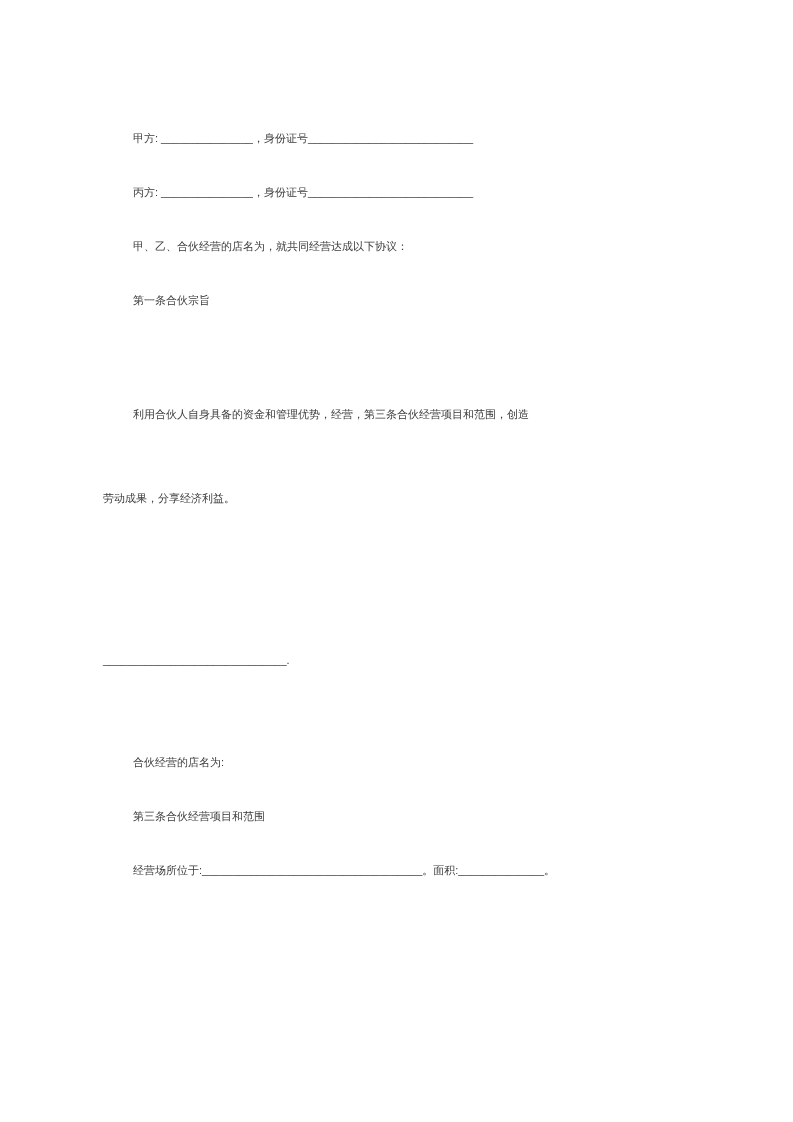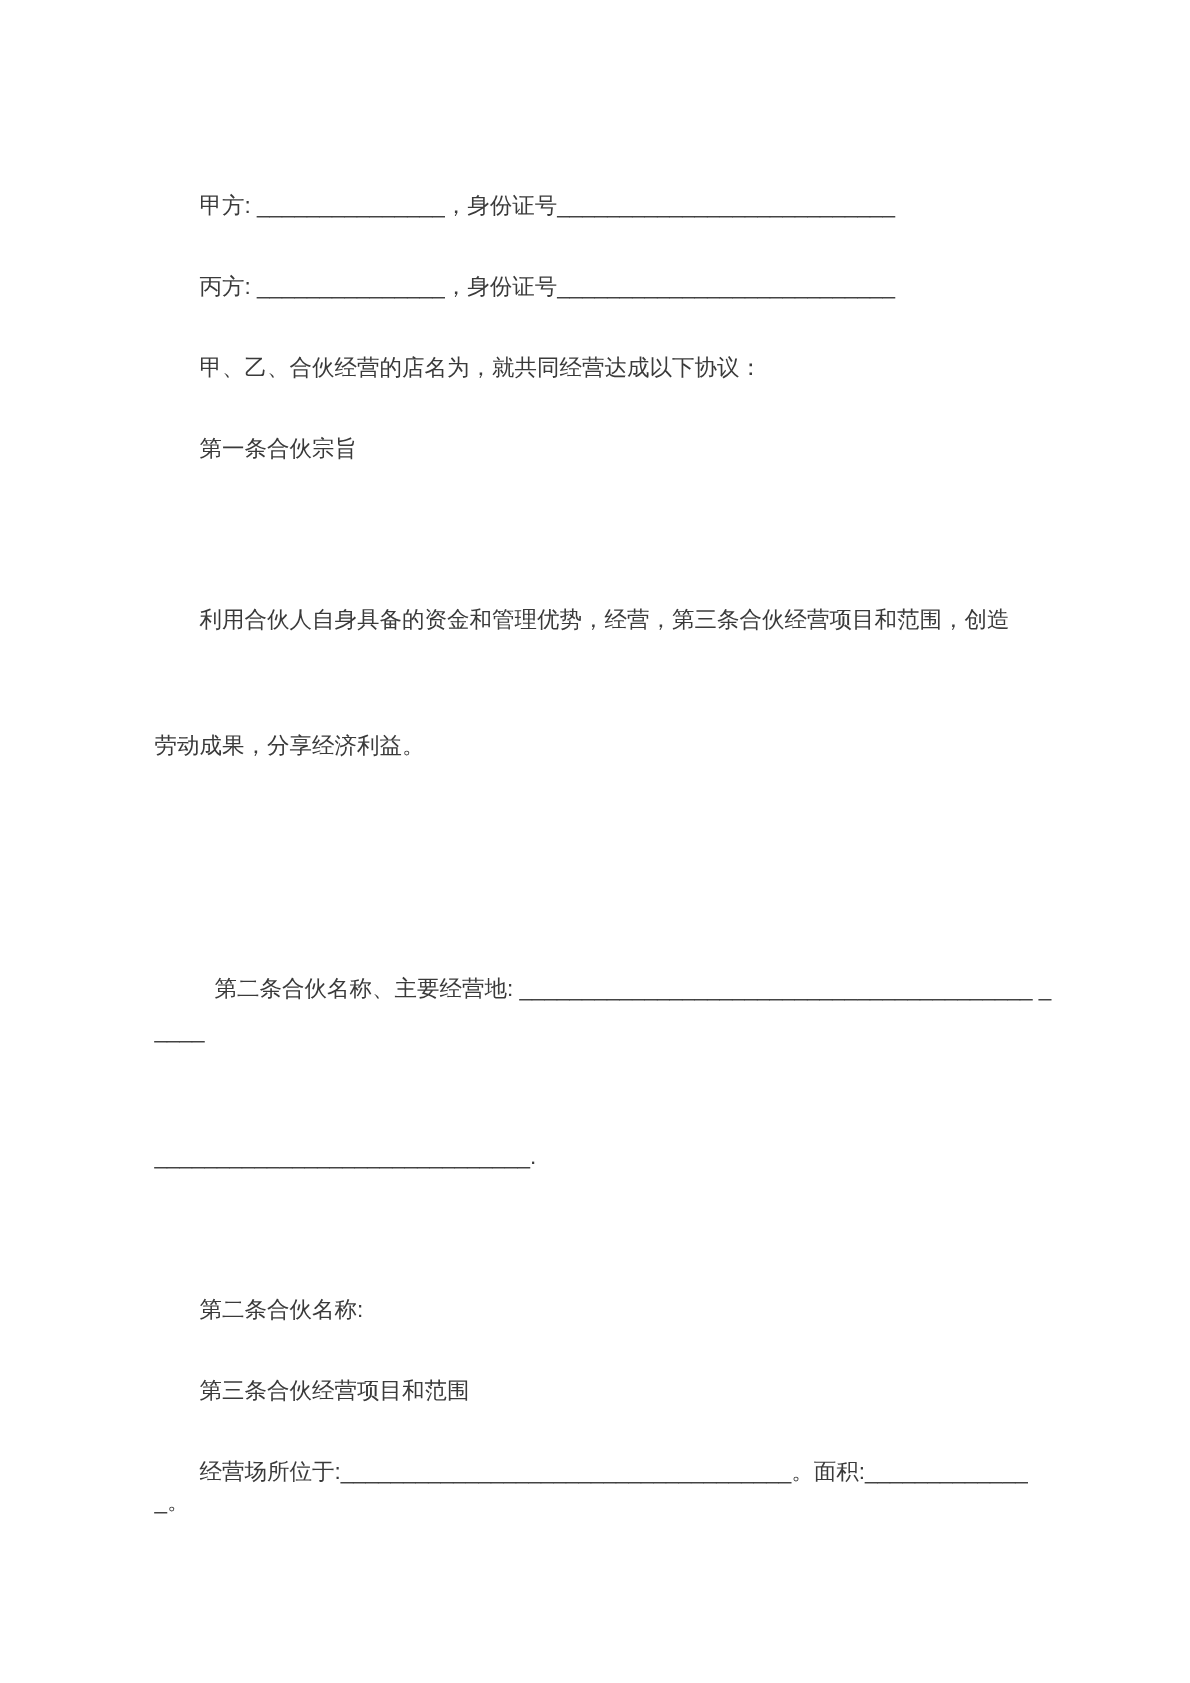--- a/index.html
+++ b/index.html
@@ -12,21 +12,21 @@
     height: 1122px;
     overflow: hidden;
   }
   .page {
     box-sizing: border-box;
     width: 793px;
     height: 1122px;
     background: #ffffff;
     padding: 128px 88px 0 103px;
     font-family: "Liberation Sans", "DejaVu Sans", sans-serif;
-    font-size: 15px;
+    font-size: 11px;
     color: #3a3a3a;
   }
   .para {
     margin: 0 0 34px 0;
     line-height: 20px;
     white-space: pre-wrap;
     word-break: break-all;
   }
   .para.ml {
     line-height: 28px;
@@ -50,24 +50,23 @@
   <p class="para ind2">甲、乙、合伙经营的店名为，就共同经营达成以下协议：</p>
 
   <p class="para ind2 heading">第一条合伙宗旨</p>
 
   <div class="para ml">
     <div class="ind2">利用合伙人自身具备的资金和管理优势，经营，第三条合伙经营项目和范围，创造</div>
     <div>劳动成果，分享经济利益。</div>
   </div>
 
   <div class="para ml">
-    <div class="ind2b"><span class="heading">第二条合伙名称、主要经营地: </span><span class="blank">_________________________________________ _____</span></div>
     <div>______________________________.</div>
   </div>
 
-  <p class="para ind2">第二条合伙名称:</p>
+  <p class="para ind2">合伙经营的店名为:</p>
 
   <p class="para ind2 heading">第三条合伙经营项目和范围</p>
 
   <p class="para ind2">经营场所位于:____________________________________。面积:______________。</p>
 
 
 </div>
 
 </body></html>

